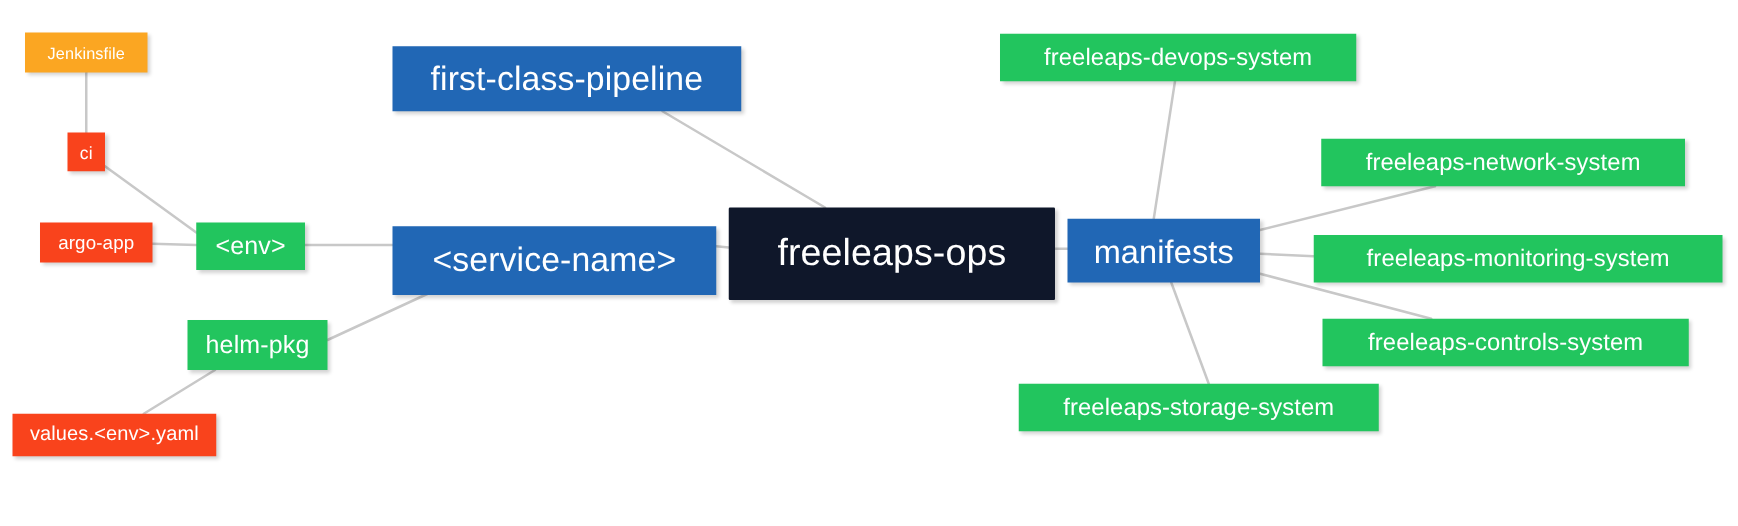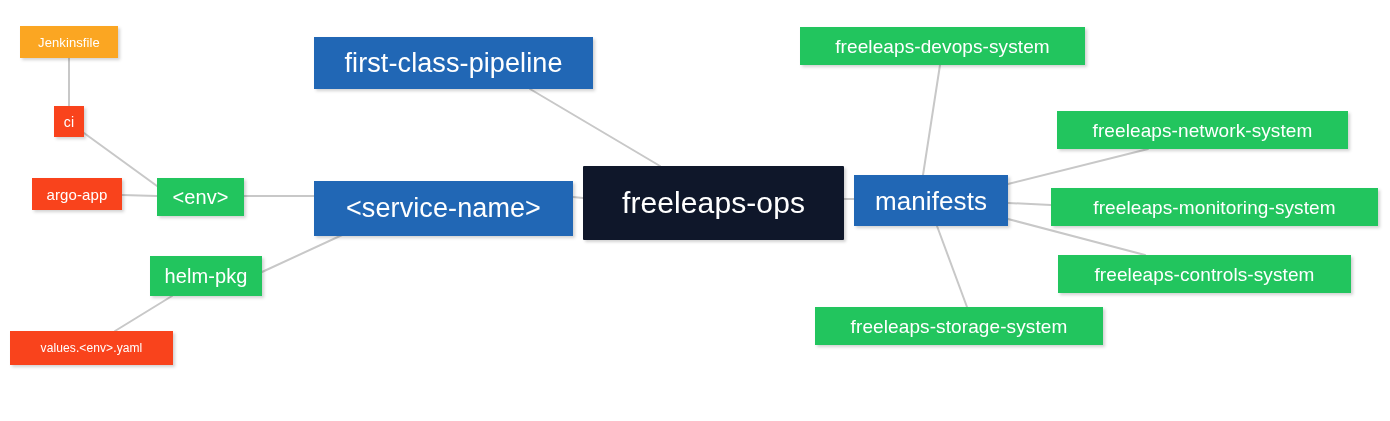--- a/index.html
+++ b/index.html
@@ -64,21 +64,21 @@
       <line x1="1008" y1="203" x2="1051" y2="205" stroke="#c8c8c8" stroke-width="2" stroke-linecap="round"></line>
       <line x1="1008" y1="219" x2="1145" y2="255" stroke="#c8c8c8" stroke-width="2" stroke-linecap="round"></line>
       <line x1="937" y1="226" x2="967" y2="307" stroke="#c8c8c8" stroke-width="2" stroke-linecap="round"></line>
     </svg>
   <div id="node-layer">
       <div class="node n-orange" style="left: 20px; top: 26px; width: 98px; height: 32px; font-size: 13px;">Jenkinsfile</div>
       <div class="node n-red" style="left: 54px; top: 106px; width: 30px; height: 31px; font-size: 14px;">ci</div>
       <div class="node n-red" style="left: 32px; top: 178px; width: 90px; height: 32px; font-size: 15px;">argo-app</div>
       <div class="node n-green" style="left: 157px; top: 178px; width: 87px; height: 38px; font-size: 20px;">&lt;env&gt;</div>
       <div class="node n-green" style="left: 150px; top: 256px; width: 112px; height: 40px; font-size: 20px;">helm-pkg</div>
-      <div class="node n-red" style="left: 10px; top: 331px; width: 163px; height: 34px; font-size: 12px;">values.&lt;env&gt;.yaml</div>
+      <div class="node n-red" style="left: 10px; top: 331px; width: 163px; height: 34px; font-size: 16px;">values.&lt;env&gt;.yaml</div>
       <div class="node n-blue" style="left: 314px; top: 37px; width: 279px; height: 52px; font-size: 27px;">first-class-pipeline</div>
       <div class="node n-blue" style="left: 314px; top: 181px; width: 259px; height: 55px; font-size: 27px;">&lt;service-name&gt;</div>
       <div class="node n-dark sharp" style="left: 583px; top: 166px; width: 261px; height: 74px; font-size: 30px;">freeleaps-ops</div>
       <div class="node n-blue" style="left: 854px; top: 175px; width: 154px; height: 51px; font-size: 26px;">manifests</div>
       <div class="node n-green" style="left: 800px; top: 27px; width: 285px; height: 38px; font-size: 19px;">freeleaps-devops-system</div>
       <div class="node n-green" style="left: 1057px; top: 111px; width: 291px; height: 38px; font-size: 19px;">freeleaps-network-system</div>
       <div class="node n-green" style="left: 1051px; top: 188px; width: 327px; height: 38px; font-size: 19px;">freeleaps-monitoring-system</div>
       <div class="node n-green" style="left: 1058px; top: 255px; width: 293px; height: 38px; font-size: 19px;">freeleaps-controls-system</div>
       <div class="node n-green" style="left: 815px; top: 307px; width: 288px; height: 38px; font-size: 19px;">freeleaps-storage-system</div>
     </div>

